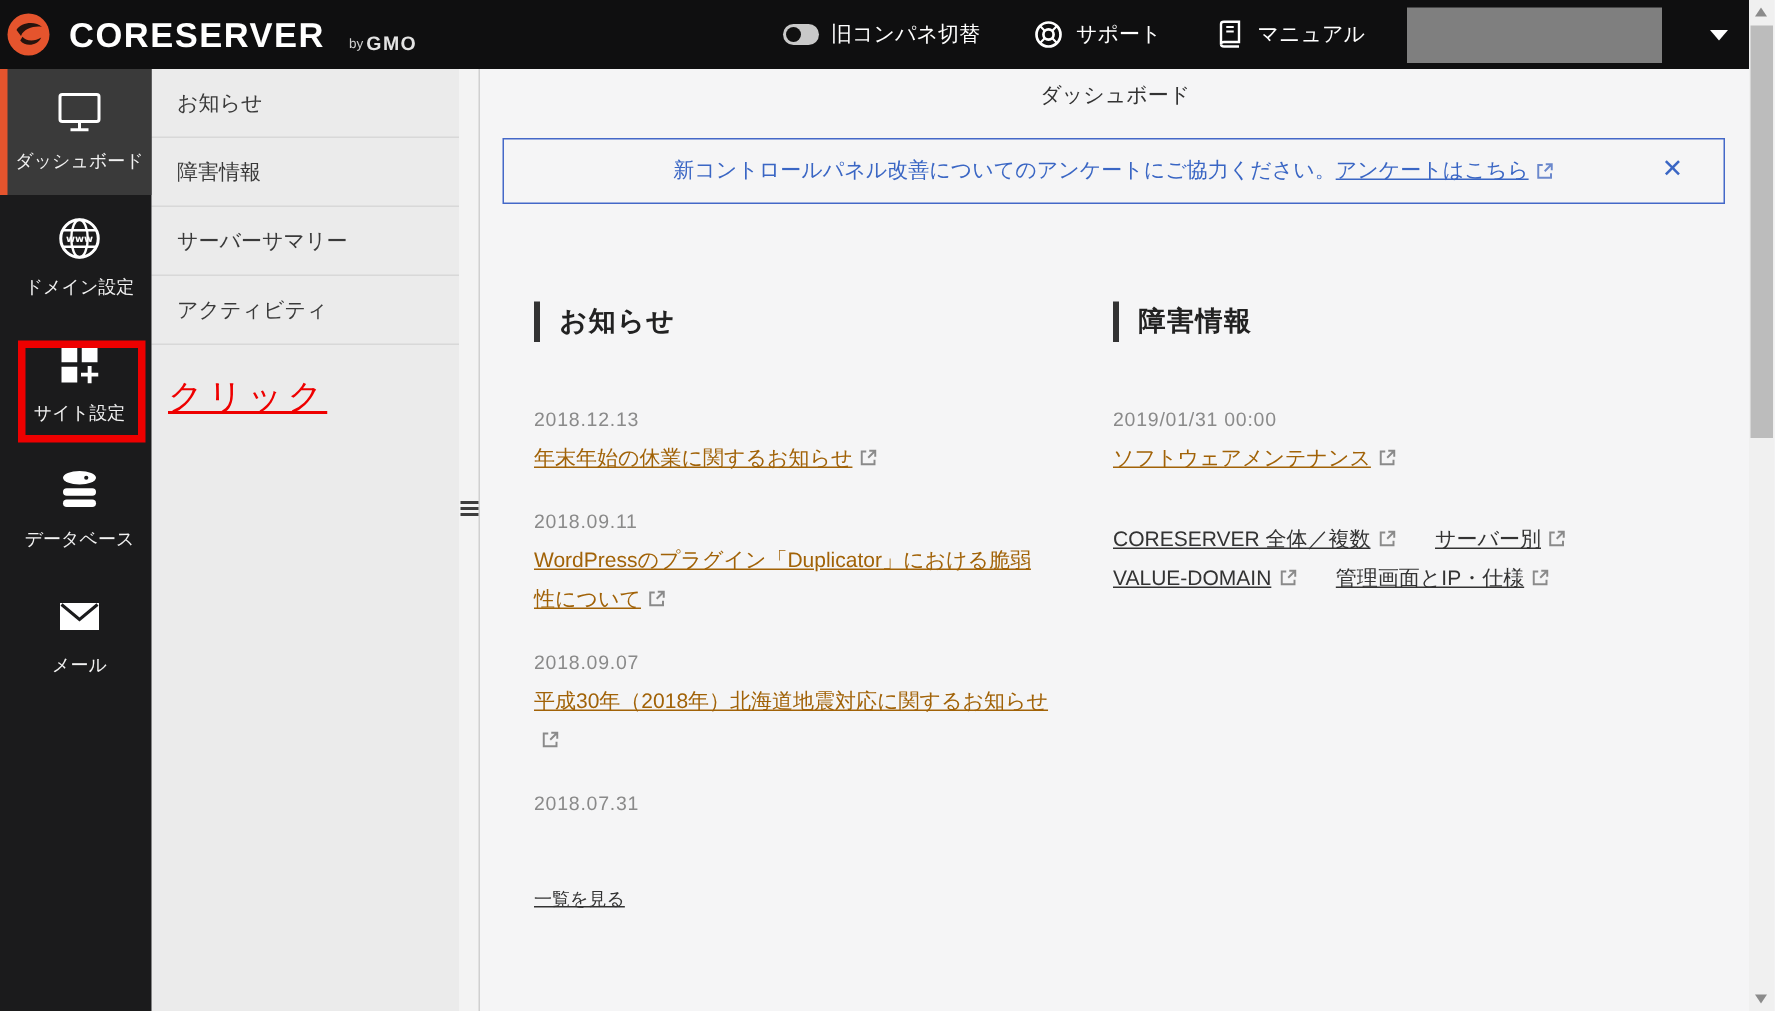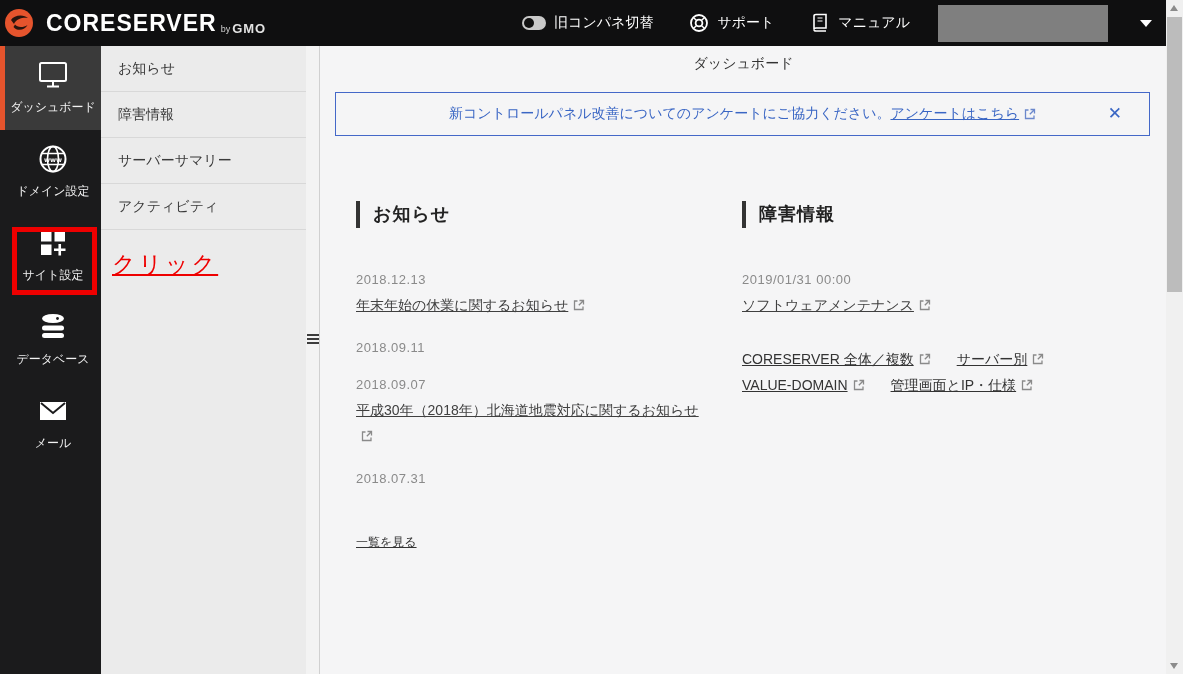--- a/index.html
+++ b/index.html
@@ -5,21 +5,21 @@
   * { margin:0; padding:0; box-sizing:border-box; }
   html,body { width:1183px; height:674px; }
   body { font-family:"Liberation Sans","DejaVu Sans",sans-serif; background:#f5f5f6; overflow:hidden; }
   .app { position:relative; width:1183px; height:674px; background:#f5f5f6; overflow:hidden; }
 
   
   .header { position:absolute; left:0; top:0; width:1166px; height:46px; background:#0f0f10; display:flex; align-items:center; z-index:5; }
   .logo { display:flex; align-items:center; padding-left:4px; }
   .logo-mark { width:30px; height:30px; margin-right:12px; }
   .brand { color:#fff; font-size:23px; font-weight:bold; letter-spacing:1px; }
-  .brand-by { color:#cfcfcf; font-size:9px; margin-left:4px; align-self:flex-end; padding-bottom:4px; }
+  .brand-by { color:#cfcfcf; font-size:9px; margin-left:16px; align-self:flex-end; padding-bottom:4px; }
   .brand-co { color:#e3e3e3; font-size:13px; font-weight:bold; letter-spacing:1px; align-self:flex-end; padding-bottom:2px; margin-left:2px; }
   .header-nav { margin-left:auto; display:flex; align-items:center; gap:36px; }
   .hnav-item { display:flex; align-items:center; gap:8px; color:#fff; font-size:14px; cursor:pointer; }
   .toggle-track { width:24px; height:14px; background:#c9c9c9; border-radius:8px; position:relative; }
   .toggle-knob { position:absolute; left:2px; top:2px; width:10px; height:10px; border-radius:50%; background:#101010; }
   .redacted-box { width:170px; height:37px; background:#7f7f7f; margin-left:28px; }
   .caret-down { width:0; height:0; border-left:6px solid transparent; border-right:6px solid transparent; border-top:7px solid #fff; margin:0 14px 0 32px; }
 
   
   .sidebar { position:absolute; left:0; top:46px; width:101px; height:628px; background:#1b1b1c; z-index:4; }
@@ -51,21 +51,21 @@
   .columns { display:flex; margin-top:64px; padding-left:35px; }
   .col-left { width:345px; margin-right:41px; }
   .col-right { width:400px; }
   .section-head { display:flex; align-items:center; gap:13px; height:28px; }
   .head-bar { width:4px; height:27px; background:#333; }
   .section-title { font-size:18px; font-weight:bold; color:#222; letter-spacing:1px; }
 
   .item-list { margin-top:44px; }
   .feed-item { margin-bottom:22px; }
   .feed-date { font-size:13px; color:#8a8a8a; letter-spacing:.5px; margin-bottom:5px; }
-  .feed-link { font-size:14px; color:#404040; text-decoration:underline; line-height:26px; cursor:pointer; }
+  .feed-link { font-size:14px; color:#a16207; text-decoration:underline; line-height:26px; cursor:pointer; }
   .ext-icon { display:inline-block; margin-left:5px; vertical-align:-1px; }
   .ext-icon svg { stroke:#8a8a8a; fill:none; stroke-width:1.3; }
   .more-link { display:inline-block; margin-top:26px; font-size:12px; color:#333; text-decoration:underline; cursor:pointer; }
   .quick-links { margin-top:28px; }
   .ql-row { display:flex; gap:26px; line-height:26px; }
   .ql-link { font-size:14px; color:#333; text-decoration:underline; cursor:pointer; white-space:nowrap; }
 
   
   .scrollbar { position:absolute; right:0; top:0; width:17px; height:674px; background:#f0f0f0; z-index:6; }
   .sb-arrow { position:absolute; left:4px; width:0; height:0; border-left:4.5px solid transparent; border-right:4.5px solid transparent; }
@@ -230,20 +230,24 @@
         <div class="item-list">
           <div class="feed-item">
             <div class="feed-date">2018.12.13</div>
             <a class="feed-link"><span>年末年始の休業に関するお知らせ</span><span class="ext-icon"><svg width="12" height="12" viewBox="0 0 12 12">
                     <path d="M4.5 2 H1.5 V10.5 H10 V7.5"></path>
                     <path d="M6.5 1.5 H10.5 V5.5 M10.3 1.7 L5.8 6.2"></path>
                   </svg></span></a>
           </div>
           <div class="feed-item">
             <div class="feed-date">2018.09.11</div>
+            <a class="feed-link"><span>WordPressのプラグイン「Duplicator」における脆弱性について</span><span class="ext-icon"><svg width="12" height="12" viewBox="0 0 12 12">
+                    <path d="M4.5 2 H1.5 V10.5 H10 V7.5"></path>
+                    <path d="M6.5 1.5 H10.5 V5.5 M10.3 1.7 L5.8 6.2"></path>
+                  </svg></span></a>
           </div>
           <div class="feed-item">
             <div class="feed-date">2018.09.07</div>
             <a class="feed-link"><span>平成30年（2018年）北海道地震対応に関するお知らせ</span><span class="ext-icon"><svg width="12" height="12" viewBox="0 0 12 12">
                     <path d="M4.5 2 H1.5 V10.5 H10 V7.5"></path>
                     <path d="M6.5 1.5 H10.5 V5.5 M10.3 1.7 L5.8 6.2"></path>
                   </svg></span></a>
           </div>
           <div class="feed-item">
             <div class="feed-date">2018.07.31</div>

